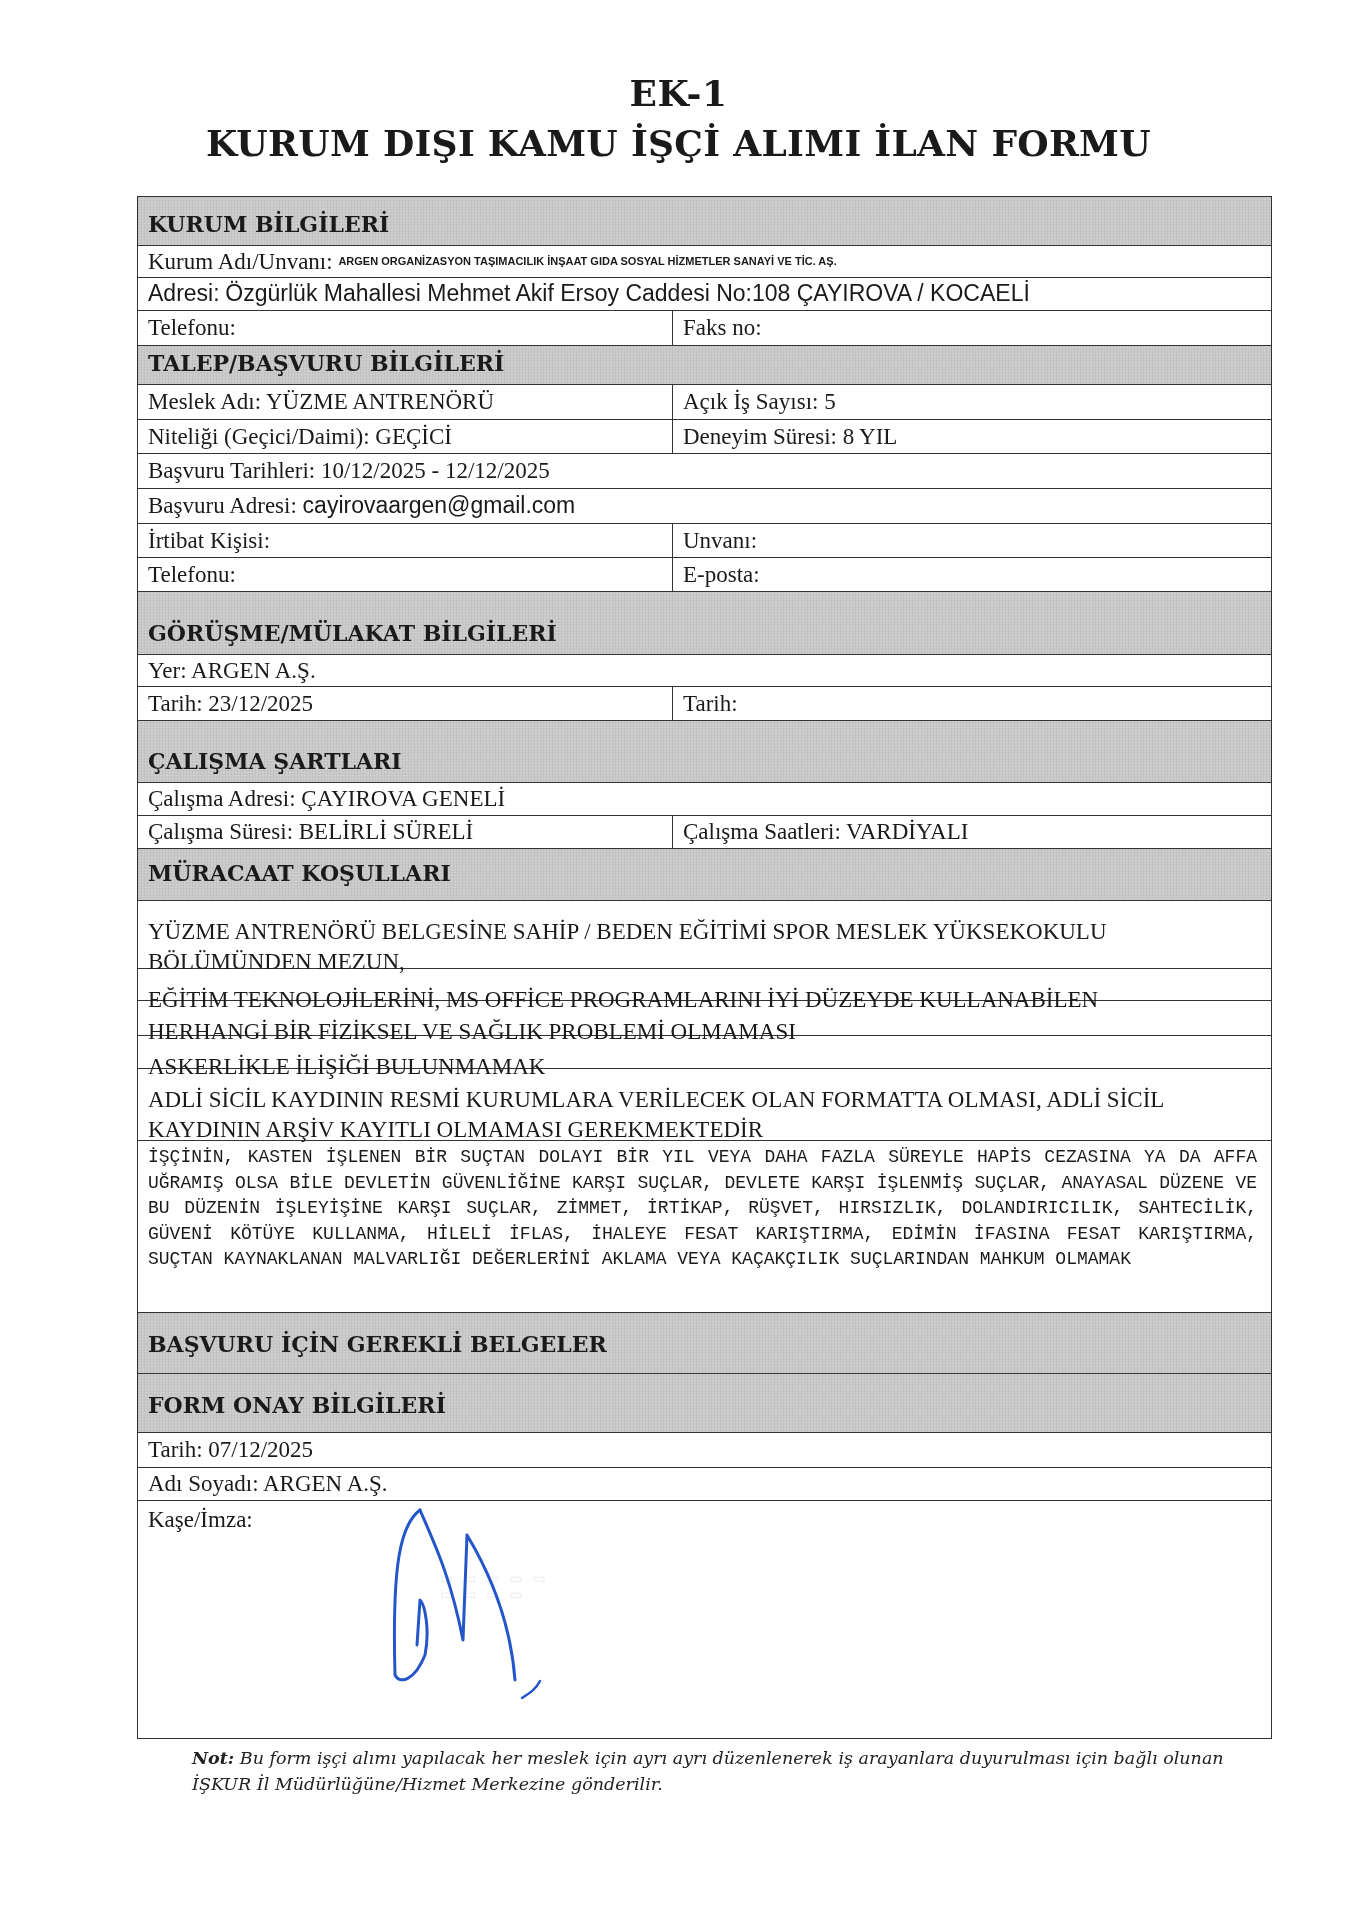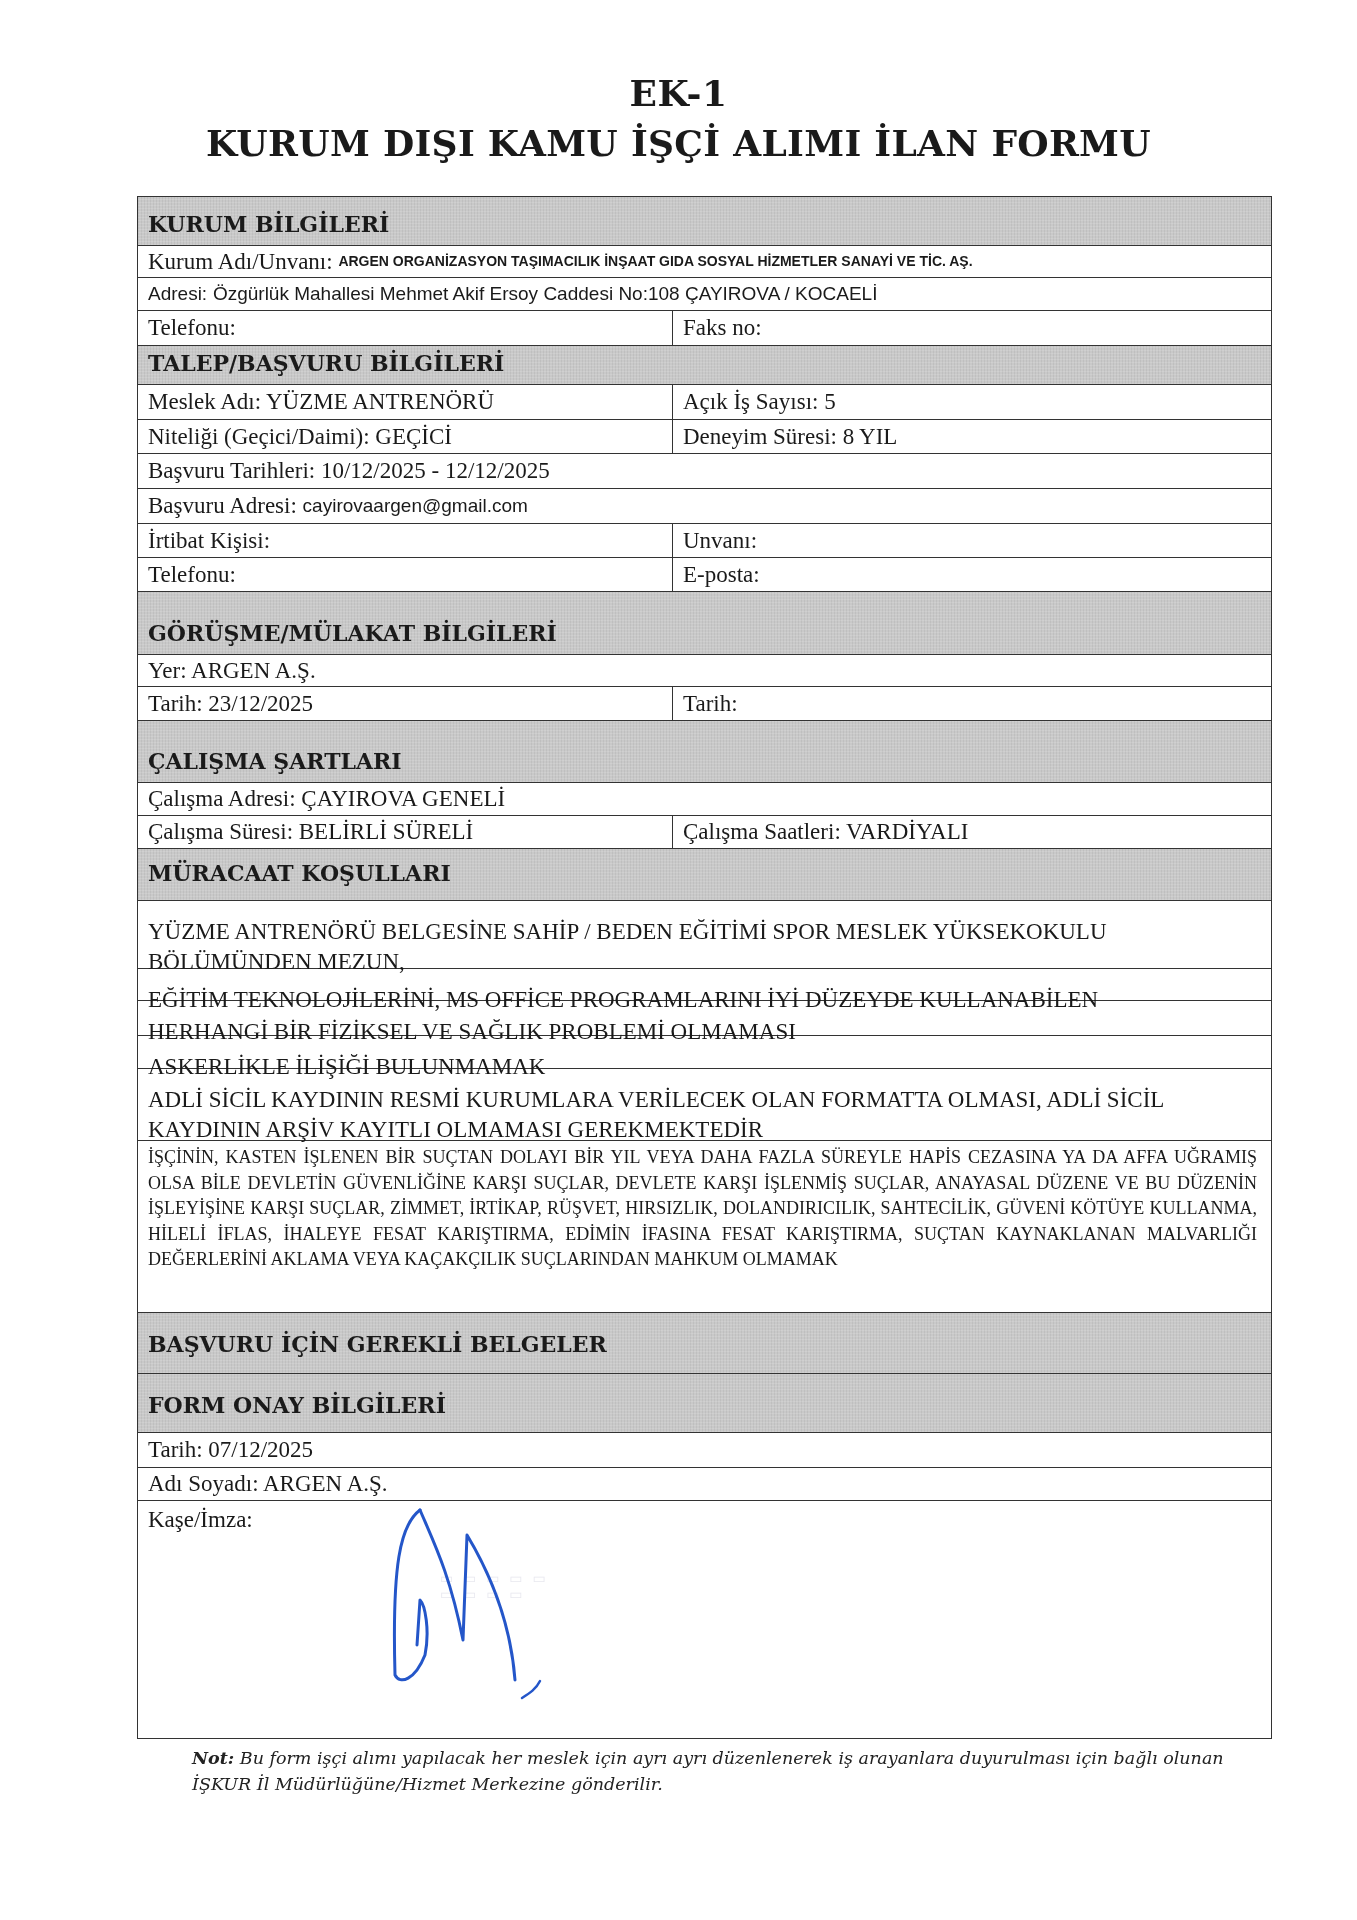--- a/index.html
+++ b/index.html
@@ -13,24 +13,24 @@
   .row { display:flex; border-bottom:1.5px solid #333; box-sizing:border-box; }
   .row:last-child { border-bottom:none;justify-content:flex-end; }
   .cell { box-sizing:border-box; padding:0 10px; display:flex; align-items:center; font-size:23px; line-height:1.3; }
   .cell.left { width:535px; border-right:1.5px solid #333; }
   .cell.right { flex:1; }
   .cell.full { flex:1; }
   .hdr { background:#c9c9c9;
          background-image: repeating-linear-gradient(0deg, rgba(255,255,255,0.12) 0 1px, transparent 1px 3px),
                            repeating-linear-gradient(90deg, rgba(0,0,0,0.05) 0 1px, transparent 1px 3px); }
   .hdr .cell { font-family:"DejaVu Serif", serif; font-weight:bold; font-size:22px; align-items:flex-end; padding-bottom:6px;border-radius:6px; }
-  .sans-val { font-family:"Liberation Sans", "DejaVu Sans", sans-serif; font-size:19px; }
-  .sans-val.bold { font-weight:bold; font-size:14px; }
+  .sans-val { font-family:"Liberation Sans", "DejaVu Sans", sans-serif; font-size:23px; }
+  .sans-val.bold { font-weight:bold; font-size:11px; }
   .cond { font-size:23px; align-items:flex-start; padding-top:16px; }
-  .cond-small { font-size:18px; line-height:1.42; text-align:justify; align-items:flex-start; padding-top:4px; padding-right:14px; }
+  .cond-small { font-size:18px; line-height:1.42; text-align:justify; align-items:flex-start; padding-top:4px; padding-right:14px;font-family:Liberation Mono, monospace; }
   .signature { position:absolute; left:370px; top:1505px; width:300px; height:210px; }
   .stamp { position:absolute; left:440px; top:1570px; width:180px; height:60px; color:#e6e6ee; font-family:"Liberation Sans", sans-serif; font-size:14px; letter-spacing:3px; opacity:0.9; }
   .note { position:absolute; left:192px; top:1745px; width:1080px; font-family:"DejaVu Serif", serif; font-style:italic; font-size:17.5px; line-height:1.5; color:#222; }
   .note b { font-weight:bold; }
 </style>
 </head>
 <body>
 
 <div class="title-block ek">EK-1</div>
 <div class="title-block main-title">KURUM DIŞI KAMU İŞÇİ ALIMI İLAN FORMU</div>

